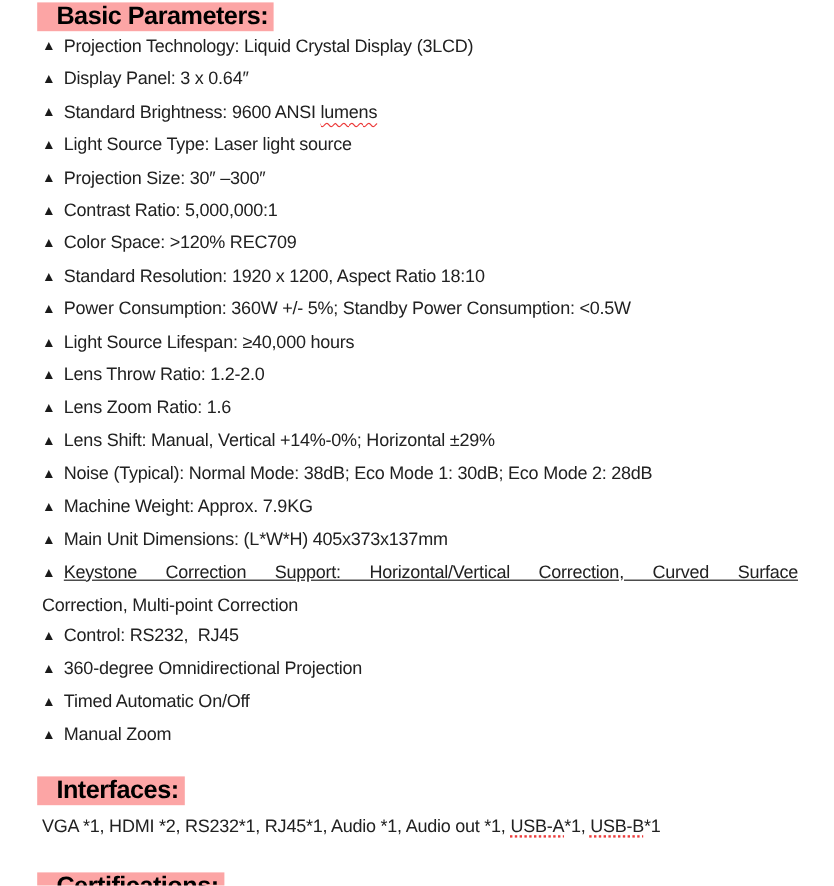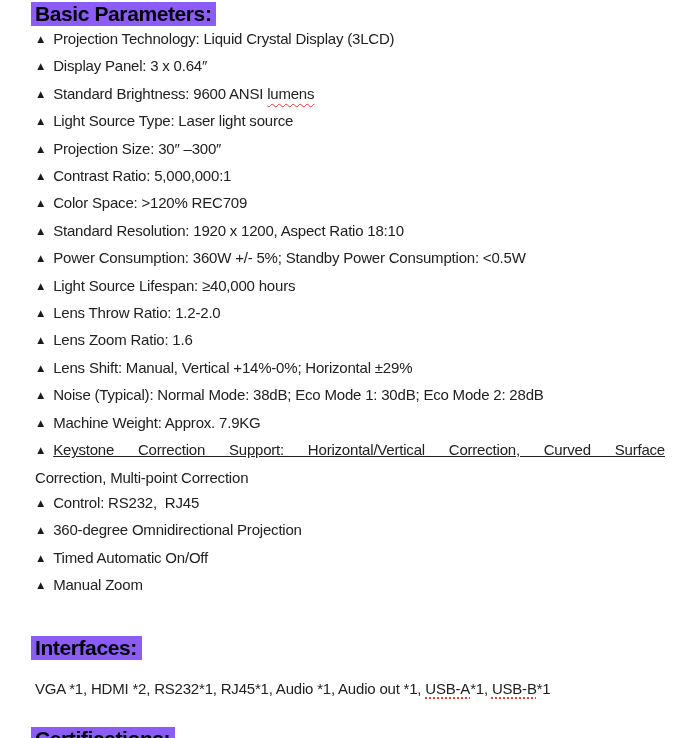--- a/index.html
+++ b/index.html
@@ -17,27 +17,27 @@
   .page {
     padding: 2px 30px 0 31px;
     box-sizing: border-box;
     width: 695px;
   }
   .heading {
     margin: 0;
   }
   .hl {
     display: inline-block;
-    background: #8b5cf6;
+    background: #fca5a5;
     color: #000000;
     font-weight: bold;
     font-size: 21px;
     line-height: 24px;
     letter-spacing: -0.4px;
-    padding: 0 5px 0 4px;
+    padding: 0 5px 0 16px;
   }
   .spec-list { margin: 0; }
   .spec-line, .body-line {
     font-size: 15px;
     line-height: 25.4px;
     letter-spacing: -0.2px;
     white-space: pre;
     padding-left: 4px;
     color: #212121;
   }
@@ -58,22 +58,22 @@
   .mark-wavy {
     text-decoration: underline wavy #ec3b3b;
     text-decoration-thickness: 1px;
     text-underline-offset: 4px;
   }
   .mark-dotted {
     text-decoration: underline dotted #ec3b3b;
     text-decoration-thickness: 1.5px;
     text-underline-offset: 4px;
   }
-  .sec-interfaces { margin-top: 36px; }
-  .line-after-heading { margin-top: 16px; }
+  .sec-interfaces { margin-top: 20px; }
+  .line-after-heading { margin-top: 5px; }
   .sec-certifications { margin-top: 26px; }
 </style>
 </head>
 <body>
 
 <div class="page">
 
   <div class="heading">
     <span class="hl">Basic Parameters:</span>
   </div>
@@ -87,20 +87,21 @@
       <div class="spec-line"><span class="bullet">▲</span><span>Contrast Ratio: 5,000,000:1</span></div>
       <div class="spec-line"><span class="bullet">▲</span><span>Color Space: &gt;120% REC709</span></div>
       <div class="spec-line"><span class="bullet">▲</span><span>Standard Resolution: 1920 x 1200, Aspect Ratio 18:10</span></div>
       <div class="spec-line"><span class="bullet">▲</span><span>Power Consumption: 360W +/- 5%; Standby Power Consumption: &lt;0.5W</span></div>
       <div class="spec-line"><span class="bullet">▲</span><span>Light Source Lifespan: ≥40,000 hours</span></div>
       <div class="spec-line"><span class="bullet">▲</span><span>Lens Throw Ratio: 1.2-2.0</span></div>
       <div class="spec-line"><span class="bullet">▲</span><span>Lens Zoom Ratio: 1.6</span></div>
       <div class="spec-line"><span class="bullet">▲</span><span>Lens Shift: Manual, Vertical +14%-0%; Horizontal ±29%</span></div>
       <div class="spec-line"><span class="bullet">▲</span><span>Noise (Typical): Normal Mode: 38dB; Eco Mode 1: 30dB; Eco Mode 2: 28dB</span></div>
       <div class="spec-line"><span class="bullet">▲</span><span>Machine Weight: Approx. 7.9KG</span></div>
+      <div class="spec-line"><span class="bullet">▲</span><span>Main Unit Dimensions: (L*W*H) 405x373x137mm</span></div>
       <div class="spec-line wrap-item"><div class="spec-sub force-justify"><span class="bullet">▲</span><span>Keystone Correction Support: Horizontal/Vertical Correction, Curved Surface</span></div><div class="spec-sub"><span>Correction, Multi-point Correction</span></div></div>
       <div class="spec-line"><span class="bullet">▲</span><span>Control: RS232,  RJ45</span></div>
       <div class="spec-line"><span class="bullet">▲</span><span>360-degree Omnidirectional Projection</span></div>
       <div class="spec-line"><span class="bullet">▲</span><span>Timed Automatic On/Off</span></div>
       <div class="spec-line"><span class="bullet">▲</span><span>Manual Zoom</span></div>
     </div>
 
   <div class="heading sec-interfaces">
     <span class="hl">Interfaces:</span>
   </div>

